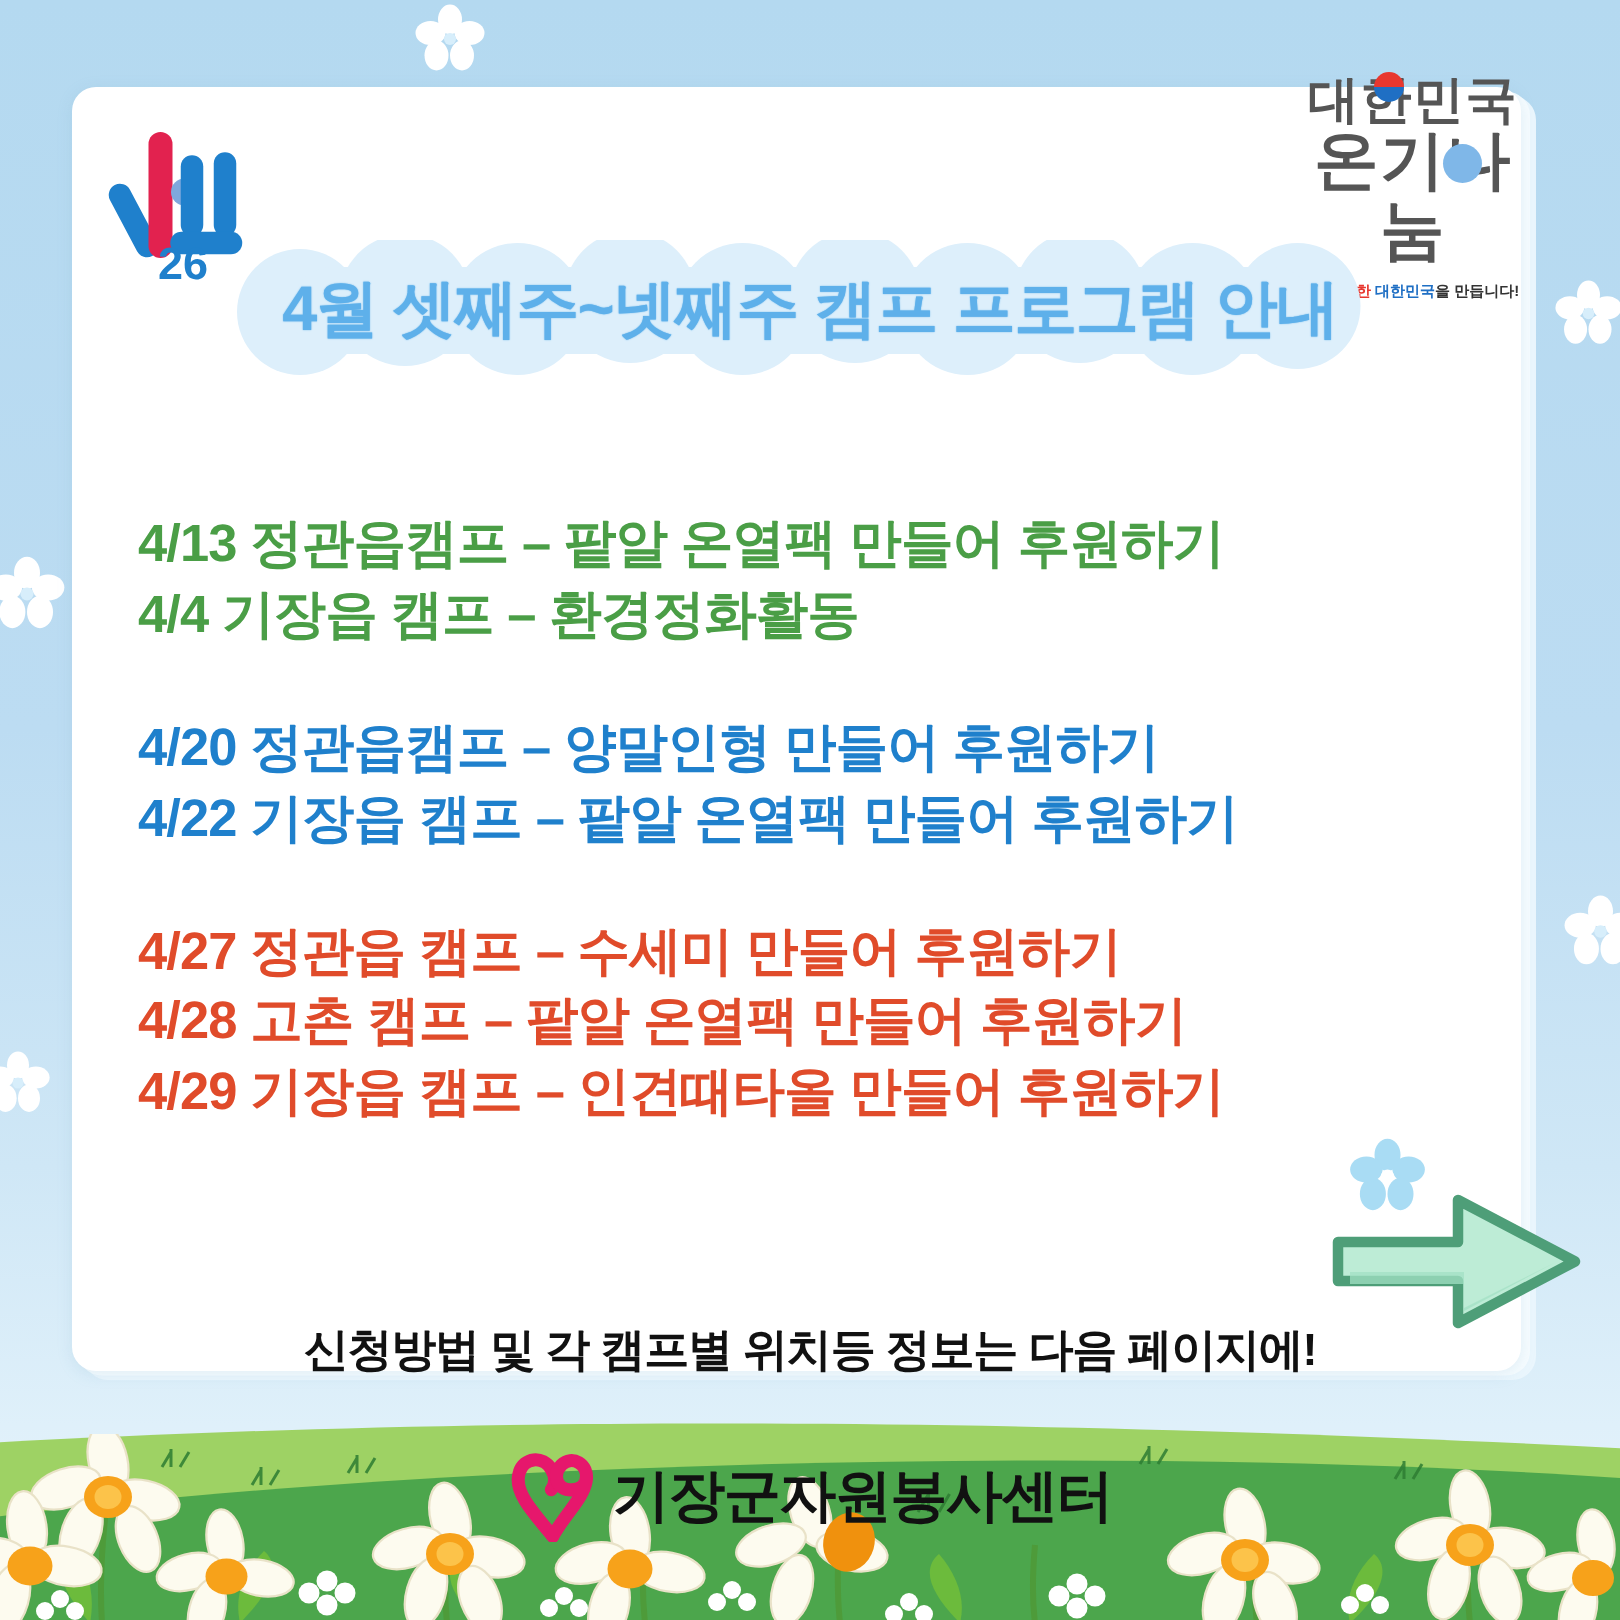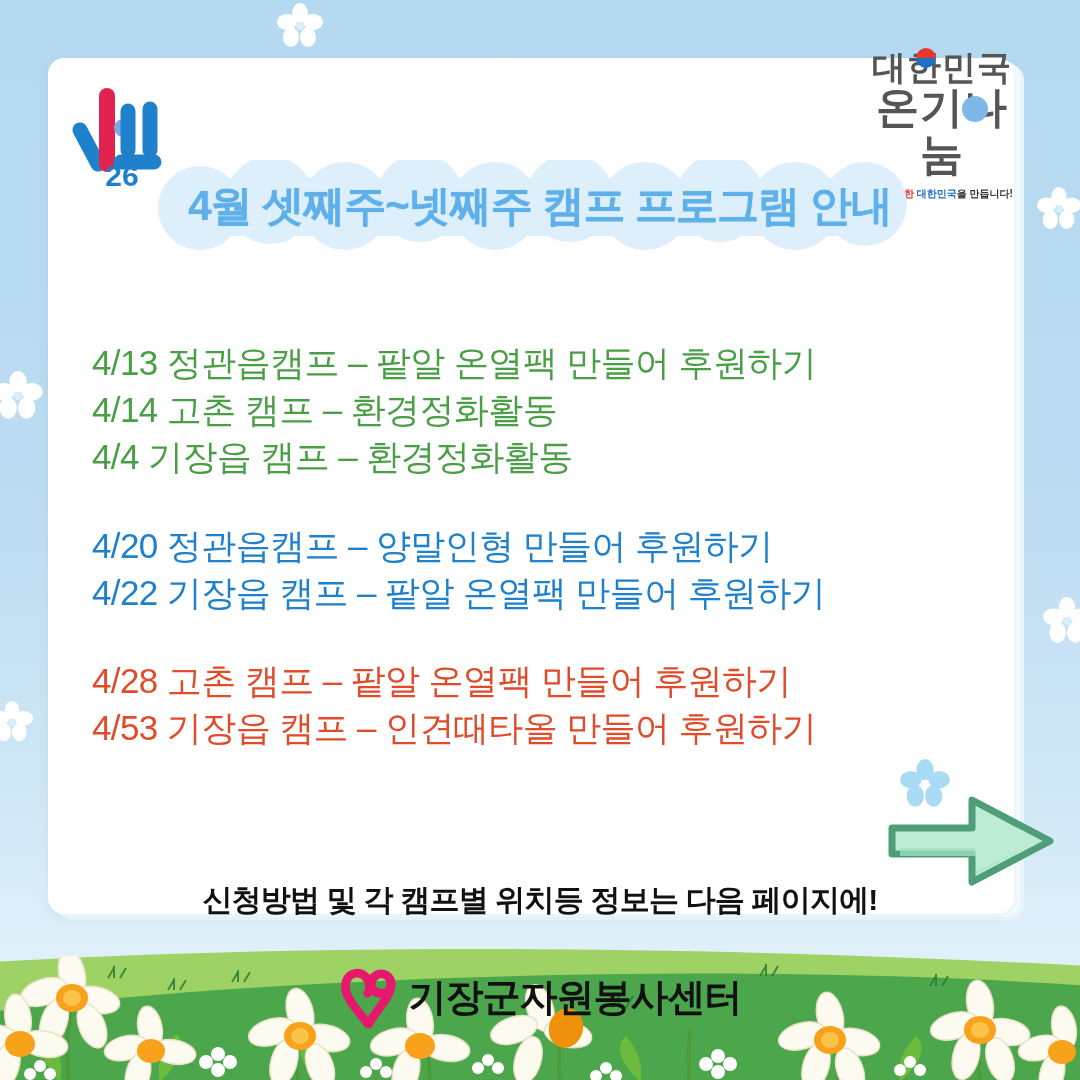--- a/index.html
+++ b/index.html
@@ -44,21 +44,21 @@
   .title-cloud{position:absolute;left:50%;transform:translateX(-50%);top:0;
                width:800px;height:92px;}
   .title-text{position:absolute;left:0;right:0;top:18px;text-align:center;
               font-size:42px;font-weight:bold;color:#5eb0ea;letter-spacing:-1px;
               white-space:nowrap;
               text-shadow:0 0 1px #5eb0ea;}
 
   
   .lists{position:absolute;left:92px;top:340px;right:92px;}
   .group{margin-bottom:42px;}
-  .line{font-size:35px;font-weight:400;line-height:1.34;white-space:nowrap;letter-spacing:-.6px;}
+  .line{font-size:35px;font-weight:700;line-height:1.34;white-space:nowrap;letter-spacing:-.6px;}
   .g-green .line{color:#4a9e46;}
   .g-blue  .line{color:#1f80cc;}
   .g-red   .line{color:#e04b2a;}
 
   
   .footnote{position:absolute;left:0;right:0;top:880px;text-align:center;
             font-size:30px;font-weight:bold;color:#111;letter-spacing:-.8px;white-space:nowrap;}
 
   
   .arrow{position:absolute;left:886px;top:786px;width:170px;height:110px;}
@@ -186,32 +186,32 @@
         <rect x="55" y="18" width="680" height="58" rx="26"></rect>
       </g>
     </svg>
     <div class="title-text">4월 셋째주~넷째주 캠프 프로그램 안내</div>
   </div>
 
   <div class="lists">
 
     <div class="group g-green">
       <div class="line">4/13 정관읍캠프 – 팥알 온열팩 만들어 후원하기</div>
-      <div class="line">4/14 고촌 캠프 – 환경정화활동</div>
       <div class="line">4/4 기장읍 캠프 – 환경정화활동</div>
     </div>
 
     <div class="group g-blue">
       <div class="line">4/20 정관읍캠프 – 양말인형 만들어 후원하기</div>
       <div class="line">4/22 기장읍 캠프 – 팥알 온열팩 만들어 후원하기</div>
     </div>
 
     <div class="group g-red">
+      <div class="line">4/27 정관읍 캠프 – 수세미 만들어 후원하기</div>
       <div class="line">4/28 고촌 캠프 – 팥알 온열팩 만들어 후원하기</div>
-      <div class="line">4/53 기장읍 캠프 – 인견때타올 만들어 후원하기</div>
+      <div class="line">4/29 기장읍 캠프 – 인견때타올 만들어 후원하기</div>
     </div>
 
   </div>
 
   <div class="arrow-flower">
     <svg width="58" height="52" viewBox="0 0 48 48">
         <g fill="#a9dcf4">
       <ellipse cx="24" cy="11" rx="8" ry="10"></ellipse>
           <ellipse cx="37" cy="20" rx="10" ry="8"></ellipse>
       <ellipse cx="32" cy="35" rx="8" ry="10"></ellipse>

